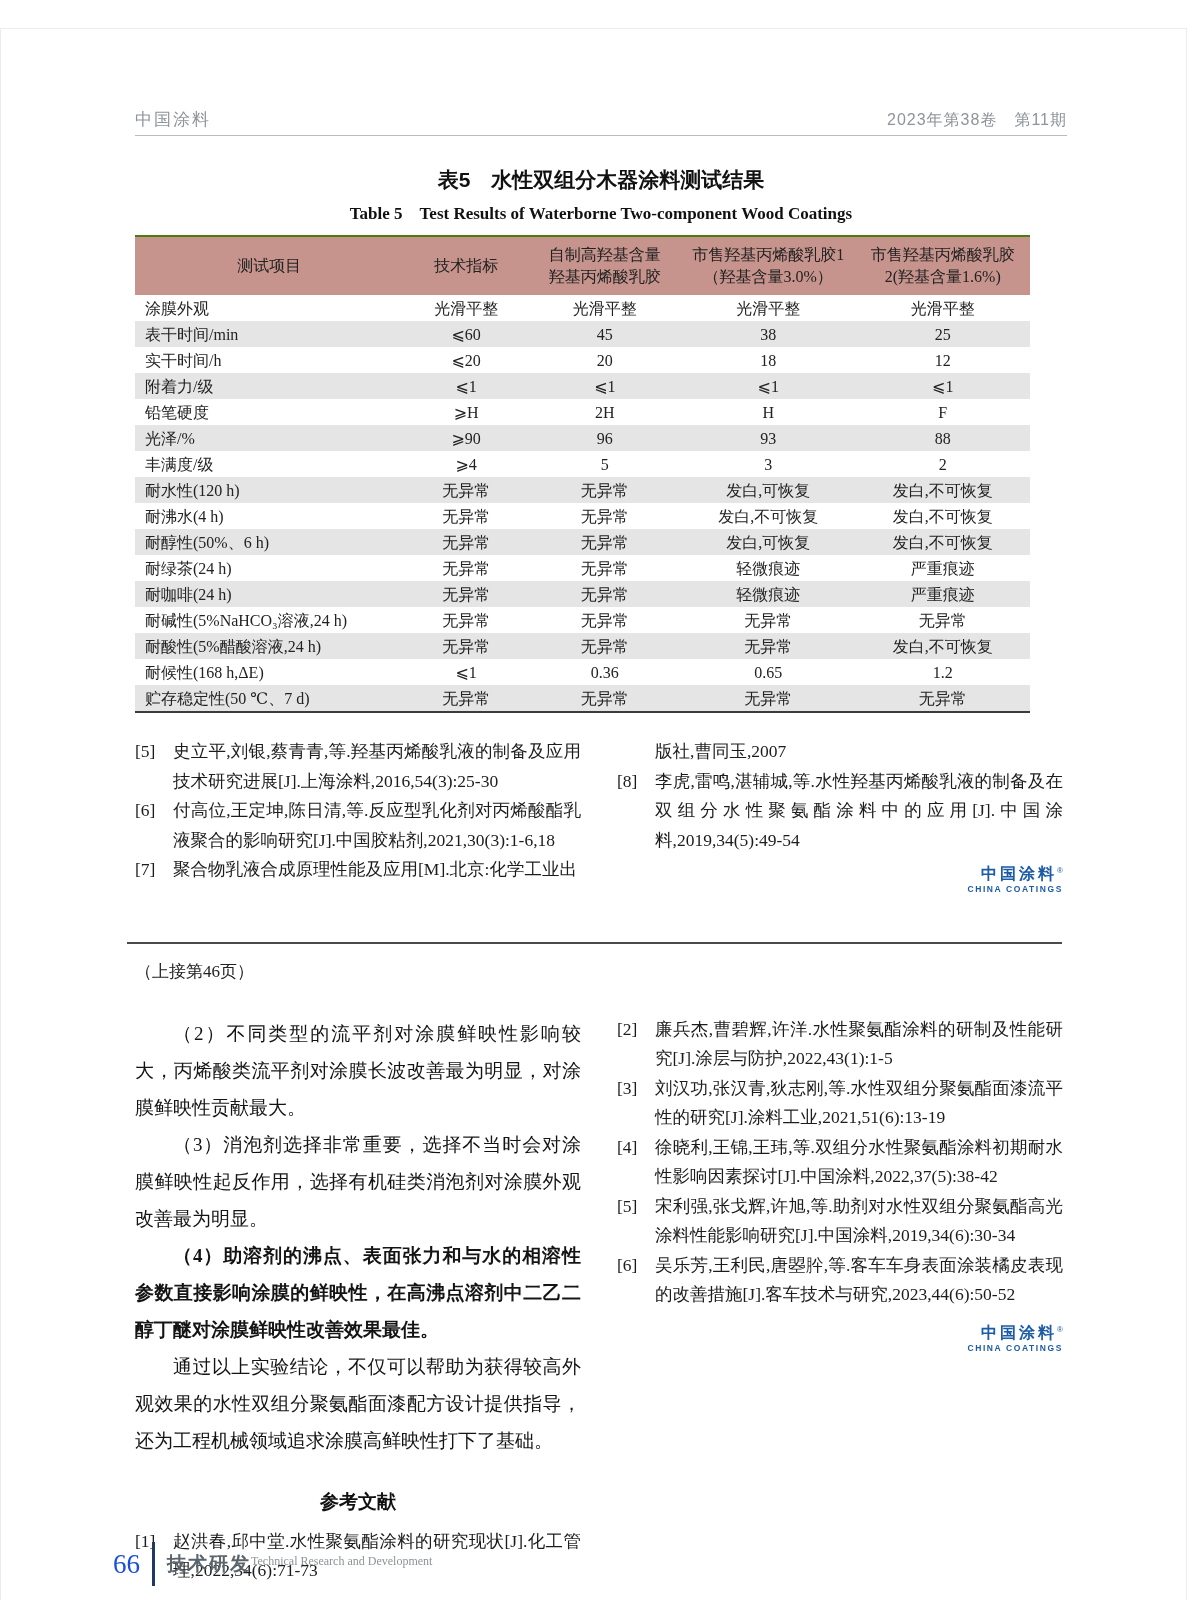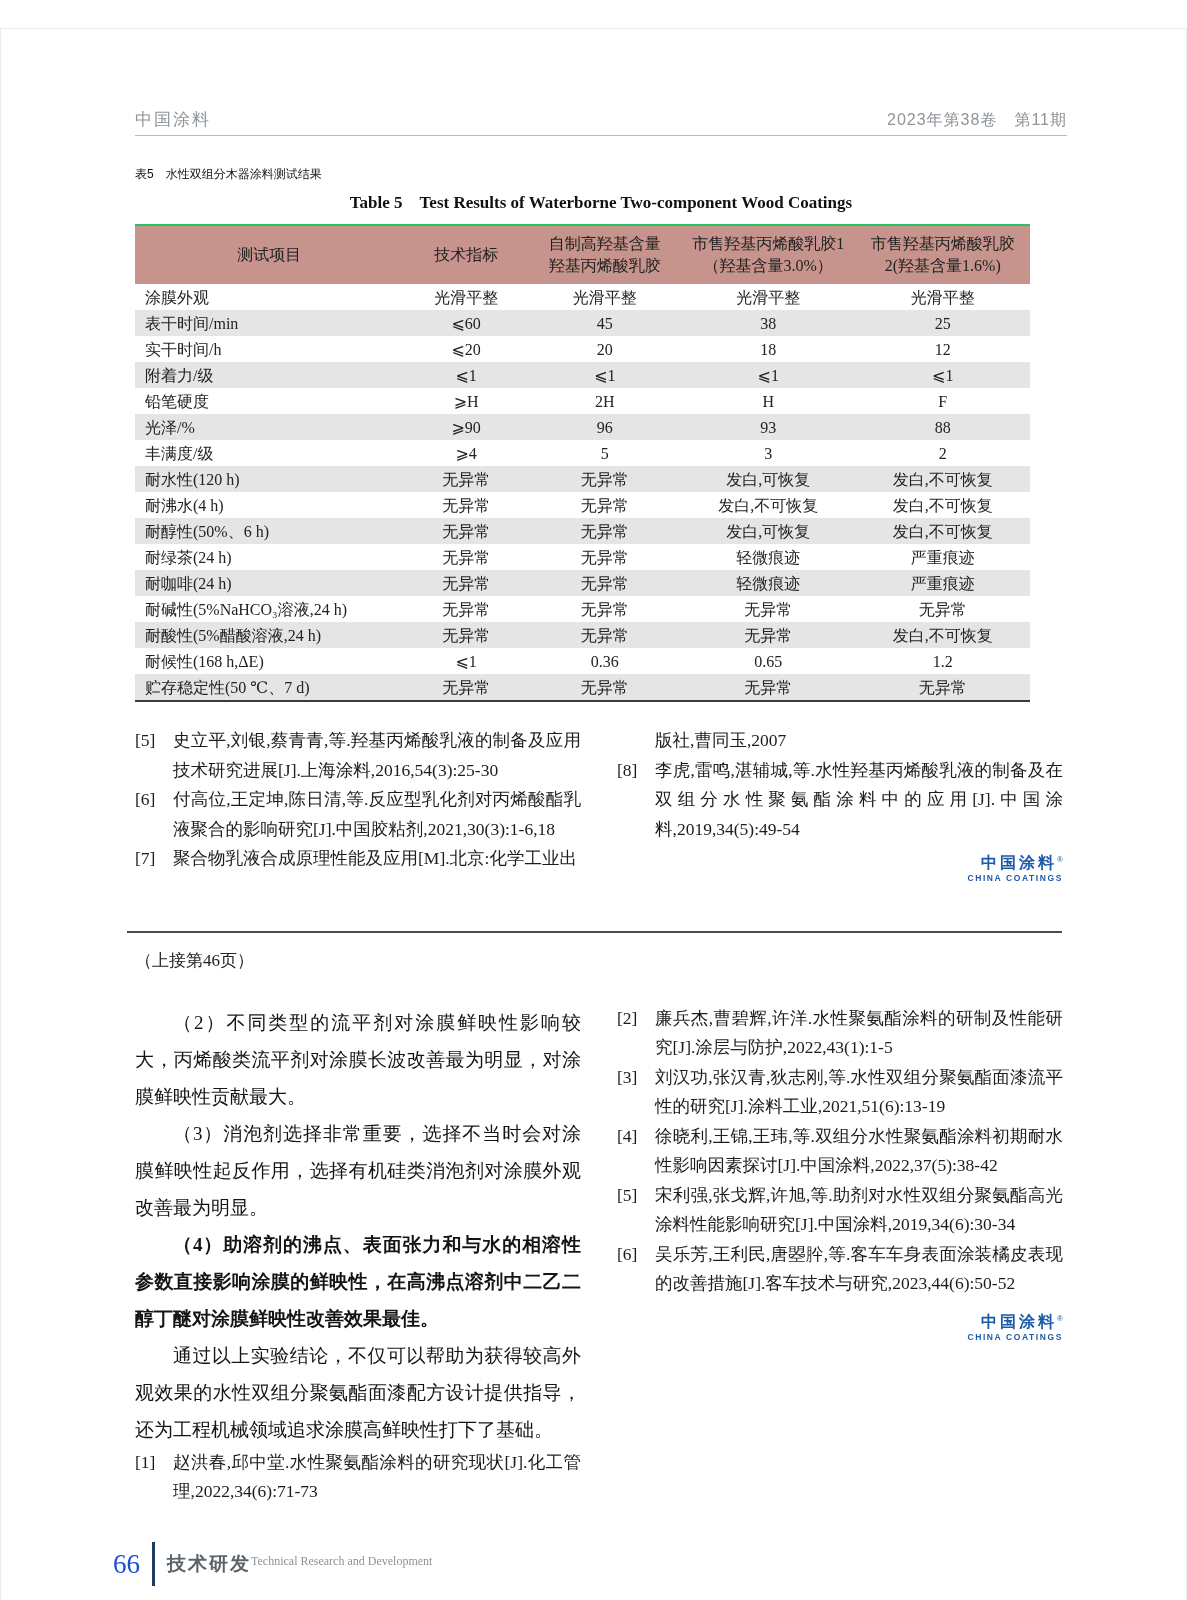--- a/index.html
+++ b/index.html
@@ -20,34 +20,34 @@
     display:flex;justify-content:space-between;align-items:flex-end;
     padding-top:80px;padding-bottom:4px;
     border-bottom:1px solid #b8bcbe;
     font-family:"Liberation Sans","DejaVu Sans",sans-serif;
     color:#8e9499;font-size:17px;letter-spacing:2px;
   }
   .page-header .issue{letter-spacing:1px;font-size:16px;}
 
   
   .tbl-title-zh{
-    margin-top:30px;
-    font-family:"Liberation Sans","DejaVu Sans",sans-serif;
-    font-weight:normal;font-size:12px;color:#111;
+    margin-top:30px;text-align:center;
+    font-family:"Liberation Sans","DejaVu Sans",sans-serif;
+    font-weight:bold;font-size:21px;color:#111;
   }
   .tbl-title-en{
     margin-top:8px;text-align:center;
     font-weight:bold;font-size:17px;color:#111;
   }
 
   
   table.results{
     width:895px;margin-top:10px;
     border-collapse:collapse;table-layout:fixed;
-    border-top:2px solid #22c55e;border-bottom:2px solid #3c3c3c;
+    border-top:2px solid #4d7c0f;border-bottom:2px solid #3c3c3c;
     font-size:16px;
   }
   table.results col.c1{width:30%;}
   table.results col.c2{width:14%;}
   table.results col.c3{width:17%;}
   table.results col.c4{width:19.5%;}
   table.results col.c5{width:19.5%;}
   table.results th{
     background:#c6948d;
     font-weight:normal;color:#222;
@@ -297,20 +297,21 @@
     <hr class="divider">
 
     <div class="cont-note">（上接第46页）</div>
 
     <div class="two-col body-sec">
       <div class="col">
         <p class="para" style="margin:0;">（2）不同类型的流平剂对涂膜鲜映性影响较大，丙烯酸类流平剂对涂膜长波改善最为明显，对涂膜鲜映性贡献最大。</p>
         <p class="para" style="margin:0;">（3）消泡剂选择非常重要，选择不当时会对涂膜鲜映性起反作用，选择有机硅类消泡剂对涂膜外观改善最为明显。</p>
         <p class="para" style="margin:0;font-weight:bold;">（4）助溶剂的沸点、表面张力和与水的相溶性参数直接影响涂膜的鲜映性，在高沸点溶剂中二乙二醇丁醚对涂膜鲜映性改善效果最佳。</p>
         <p class="para" style="margin:0;">通过以上实验结论，不仅可以帮助为获得较高外观效果的水性双组分聚氨酯面漆配方设计提供指导，还为工程机械领域追求涂膜高鲜映性打下了基础。</p>
+        <div class="ref-heading">参考文献</div>
         <div class="refs-bottom">
             <div class="ref-item">
               <span class="ref-no">[1]</span>
               <span class="ref-text">赵洪春,邱中堂.水性聚氨酯涂料的研究现状[J].化工管理,2022,34(6):71-73</span>
             </div>
           </div>
       </div>
       <div class="col">
         <div class="refs-bottom">
             <div class="ref-item">

